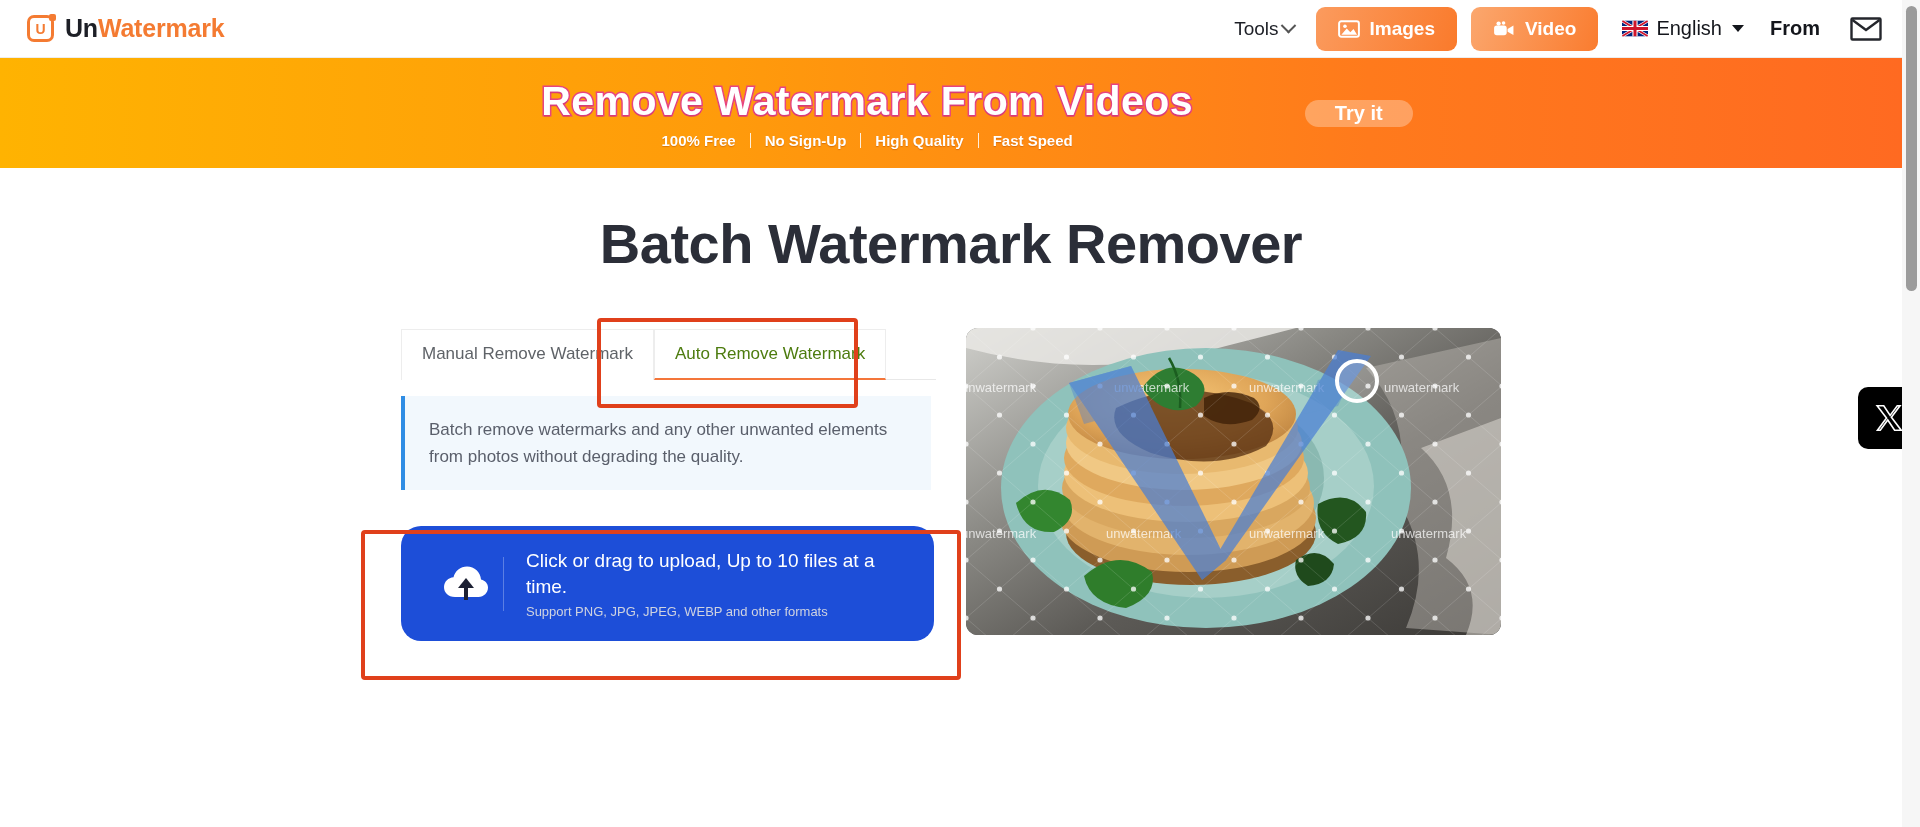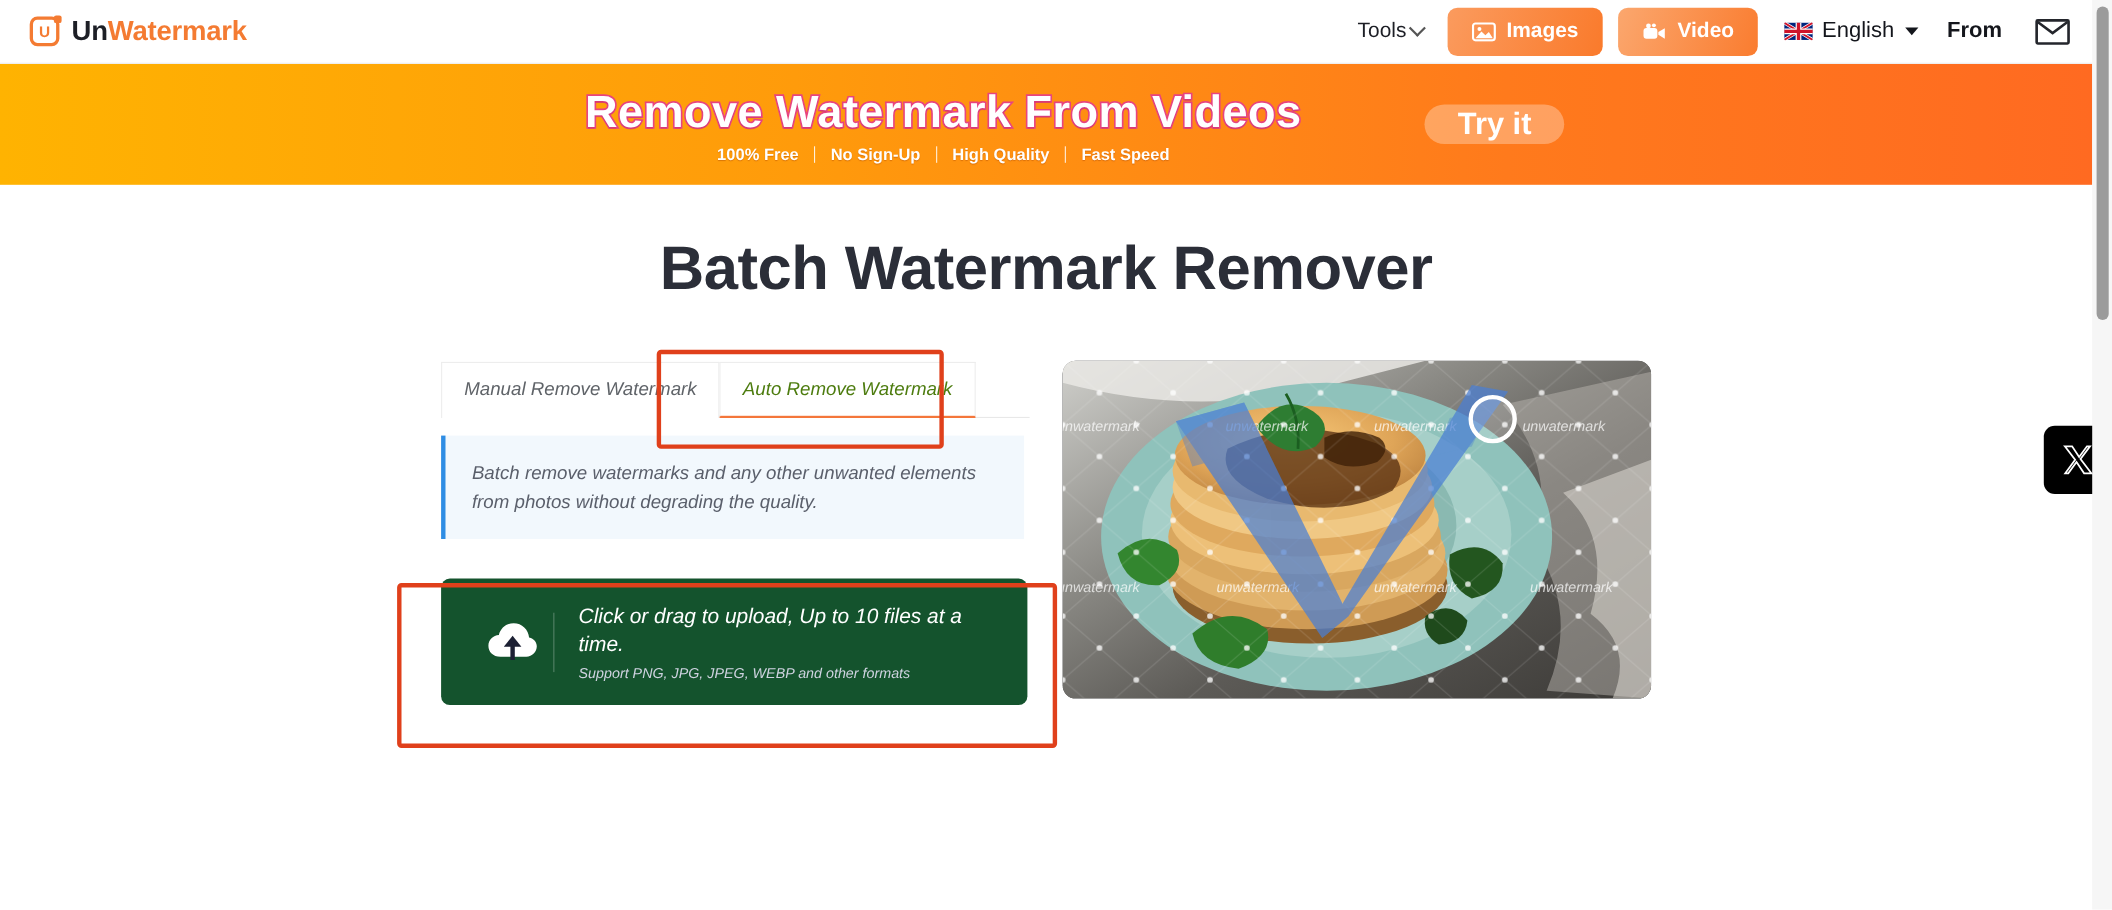--- a/index.html
+++ b/index.html
@@ -66,52 +66,52 @@
   .banner-title {
     font-size:41px; font-weight:700; color:#ffffff; letter-spacing:0.4px;
     -webkit-text-stroke:3px #E8447F; paint-order:stroke fill;
     text-shadow:0 2px 0 rgba(190,40,110,.35);
   }
   .banner-sub { display:flex; align-items:center; gap:0; }
   .banner-sub span { font-size:15px; font-weight:700; color:#fff; padding:0 14px;
                      text-shadow:0 1px 1px rgba(170,70,0,.45); }
   .banner-sub i { width:1px; height:15px; background:rgba(255,255,255,.85); display:block; }
   .tryit {
-    background:rgba(255,255,255,.30); color:#ffffff; font-size:28px; font-weight:700;
+    background:rgba(255,255,255,.30); color:#ffffff; font-size:20px; font-weight:700;
     border:none; border-radius:26px; padding:2px 30px; cursor:pointer;
     font-family:"Liberation Sans", sans-serif;
   }
 
   
   .main { position:absolute; top:168px; left:0; width:1902px; height:550px; background:#fff; }
   .page-title {
     text-align:center; font-size:56px; font-weight:700; color:#2b2e38;
     margin-top:43px; letter-spacing:-0.5px;
   }
 
-  .content { display:flex; justify-content:center; gap:30px; margin-top:52px;font-style:italic; }
+  .content { display:flex; justify-content:center; gap:30px; margin-top:52px; }
   .left-col { width:535px; position:relative; }
 
   .tabs { display:flex; border-bottom:1px solid #e8e8e8; }
   .tab {
     font-size:17px; padding:14px 20px; cursor:pointer; background:#fff;
     border:1px solid #ededed; border-bottom:none; color:#5f6368;
     position:relative; top:1px;
   }
   .tab.active { color:#4d7c0f; border-bottom:2px solid #F4763A; }
 
   .info {
     background:#f2f8fd; border-left:4px solid #2f8de4;
     padding:20px 24px; margin-top:16px; width:530px;
   }
   .info p { font-size:17px; line-height:1.6; color:#5a5f6b; }
 
   .upload-wrap { margin-top:36px; width:533px; }
   .upload {
-    background:#14532d; border-radius:8px; padding:22px 26px;
+    background:#1d4ed8; border-radius:20px; padding:22px 26px;
     display:flex; align-items:center; gap:0; cursor:pointer; width:533px;
   }
   .cloud { width:46px; height:38px; flex:none; margin:0 14px 0 16px; display:block; }
   .udiv { width:1px; height:54px; background:rgba(255,255,255,.28); margin-right:22px; }
   .utxt-1 { font-size:19px; color:#ffffff; line-height:1.35; }
   .utxt-2 { font-size:13px; color:#cfd3e0; margin-top:4px; }
 
   
   .ann { position:absolute; border:4px solid #E0401B; border-radius:4px; pointer-events:none; z-index:15; }
   .ann-tab { left:196px; top:-10px; width:261px; height:90px; }

